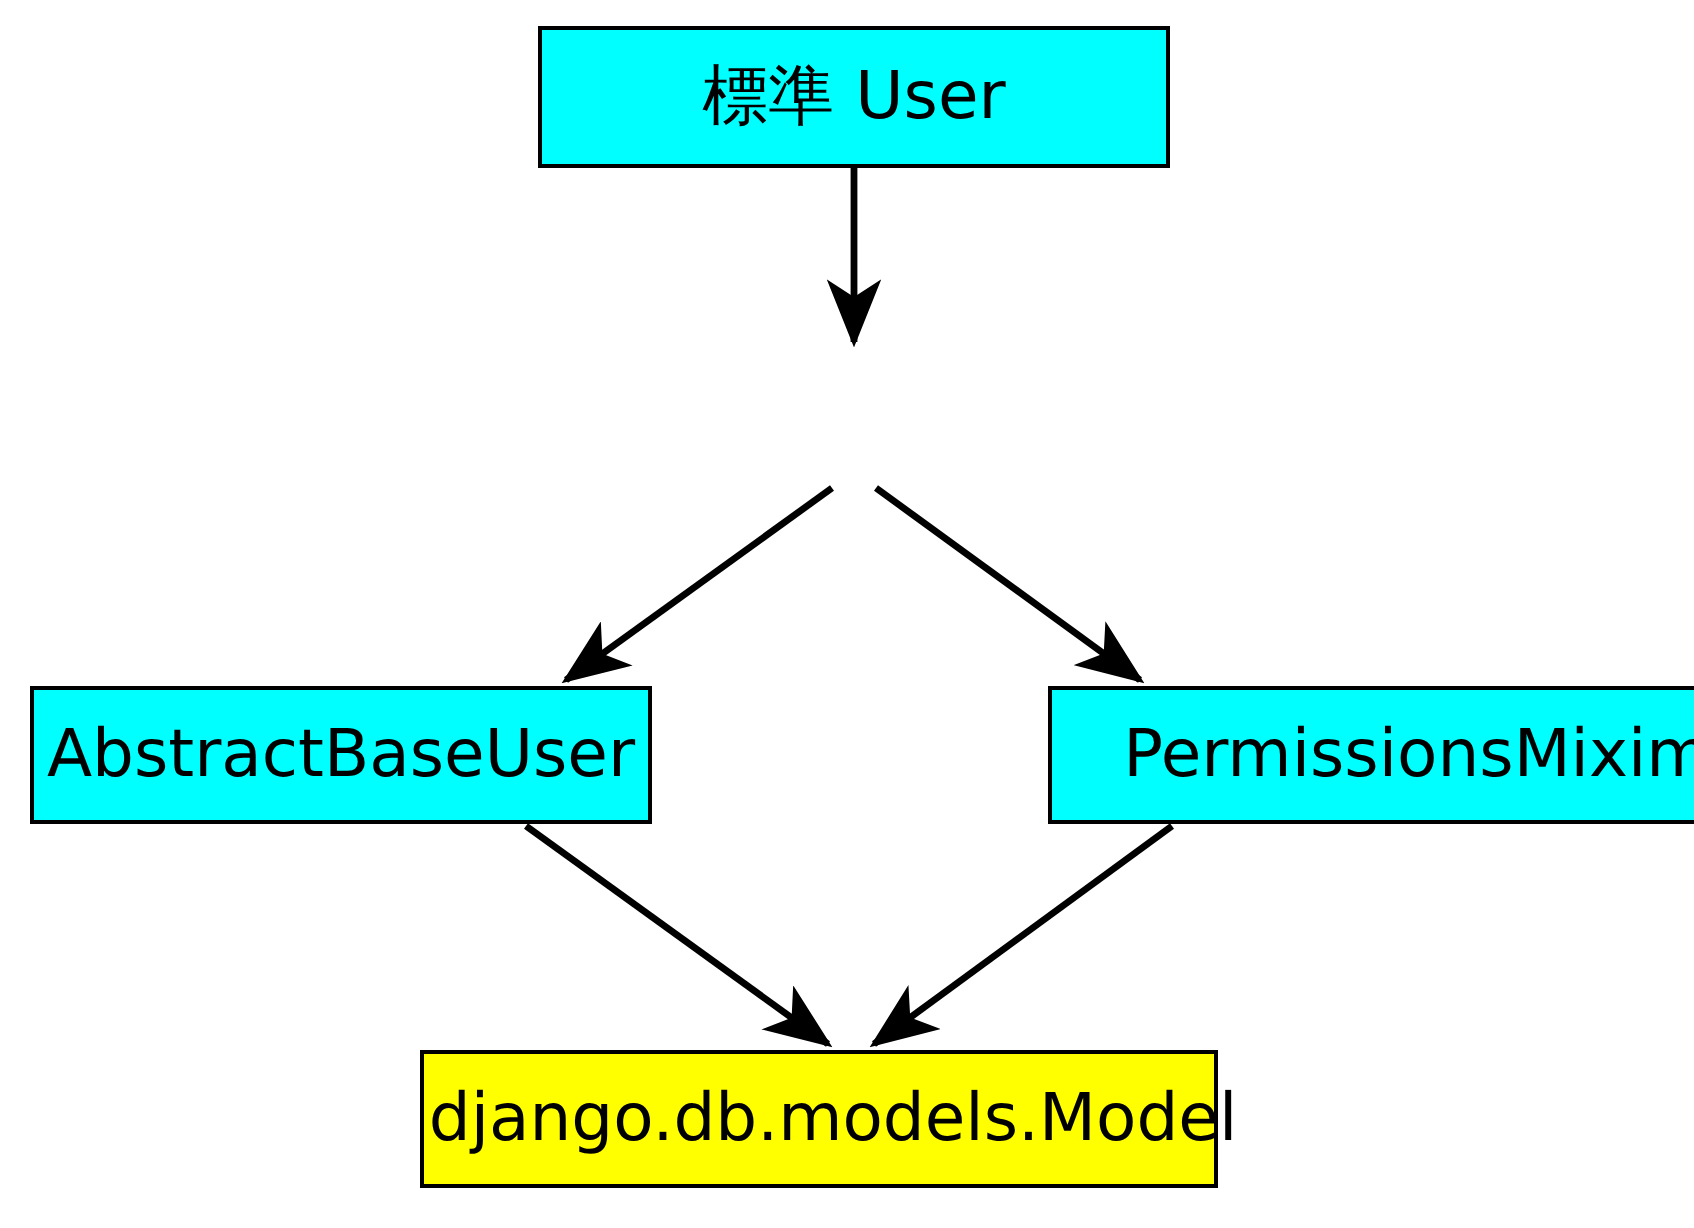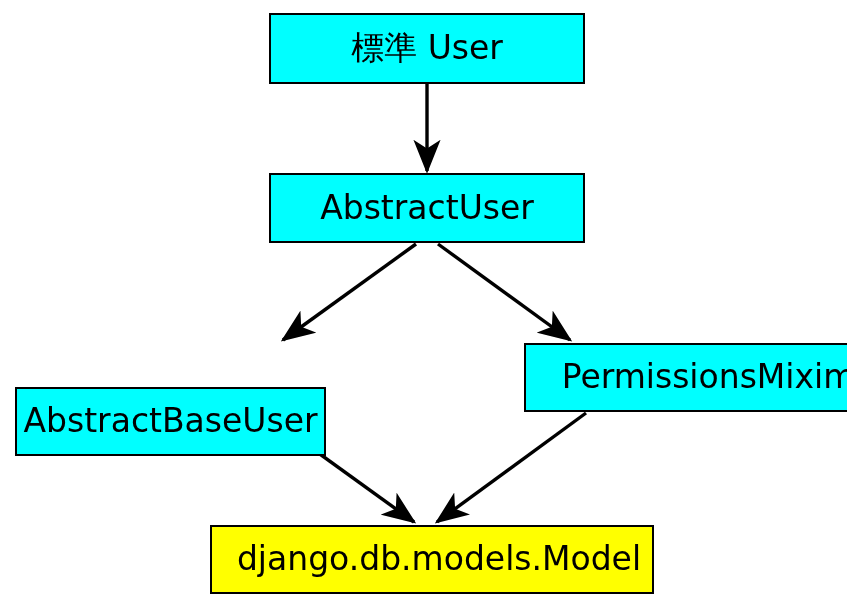--- a/index.html
+++ b/index.html
@@ -58,29 +58,26 @@
       <line x1="438" y1="244" x2="570" y2="340" stroke="#000000" stroke-width="3.4" marker-end="url(#arrowhead)"></line>
       <line x1="263" y1="413" x2="414" y2="522" stroke="#000000" stroke-width="3.4" marker-end="url(#arrowhead)"></line>
       <line x1="586" y1="413" x2="437" y2="522" stroke="#000000" stroke-width="3.4" marker-end="url(#arrowhead)"></line>
     </g>
   </svg>
 
   <div class="node" style="left:269px; top:13px; width:316px; height:71px; background:#00ffff;">
     <span class="node-label">標準 User</span>
   </div>
 
-  <div class="node" style="left:269px; top:173px; width:316px; height:70px; background:#00ffff;">
-    <span class="node-label">AbstractUser</span>
-  </div>
 
-  <div class="node" style="left:15px; top:343px; width:311px; height:69px; background:#00ffff;margin-top:44px;">
+  <div class="node" style="left:15px; top:343px; width:311px; height:69px; background:#00ffff;">
     <span class="node-label">AbstractBaseUser</span>
   </div>
 
   <div class="node" style="left:524px; top:343px; width:369px; height:69px; background:#00ffff;">
     <span class="node-label">PermissionsMixim</span>
   </div>
 
-  <div class="node" style="left:210px; top:525px; width:444px; height:69px; background:#ffff00;padding-left:14px;">
+  <div class="node" style="left:210px; top:525px; width:399px; height:69px; background:#ffff00;padding-left:14px;">
     <span class="node-label">django.db.models.Model</span>
   </div>
 
 </div>
 
 </body></html>

